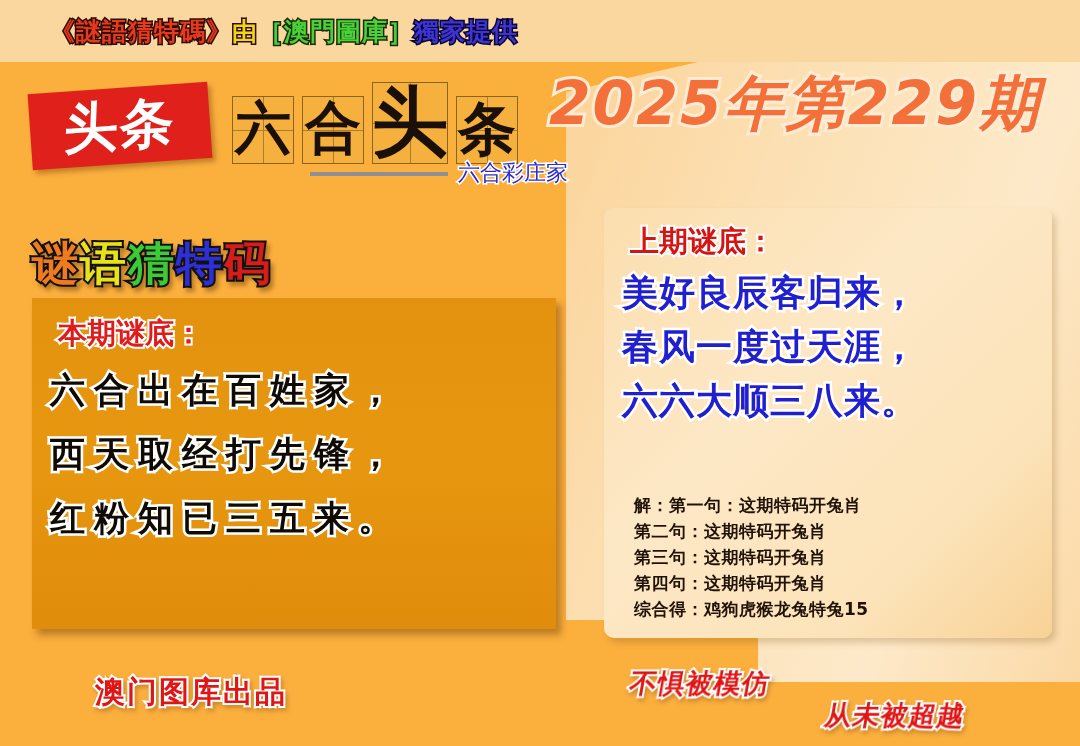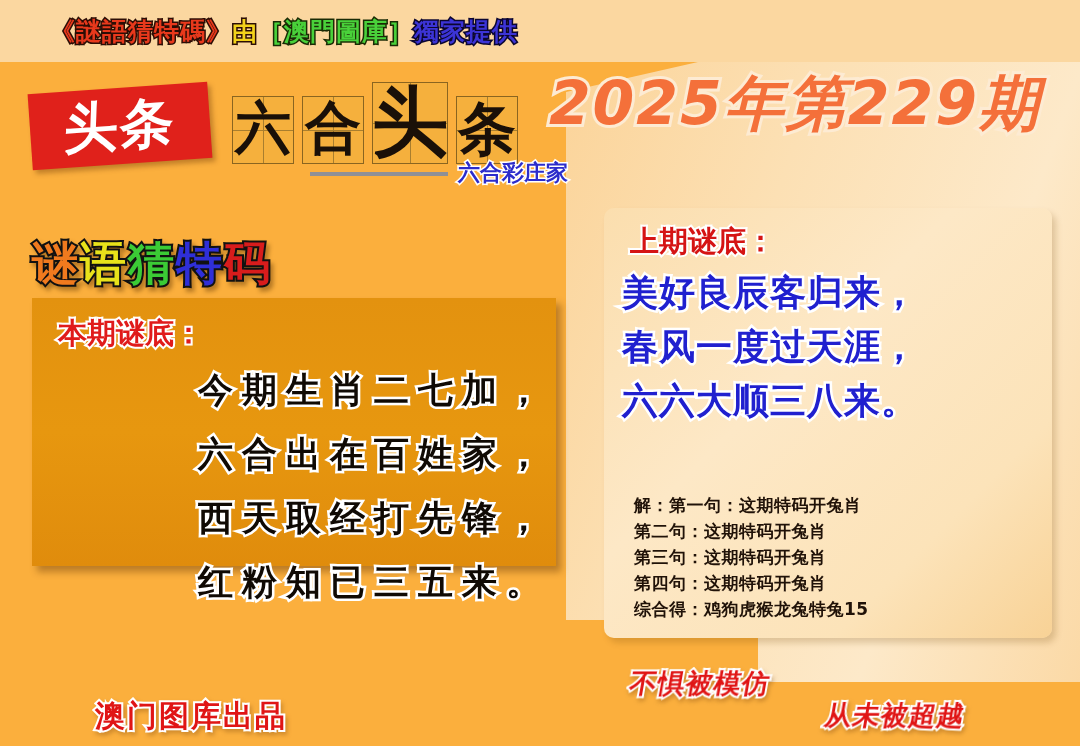--- a/index.html
+++ b/index.html
@@ -79,21 +79,21 @@
 
   
   .subline { position:absolute; left:310px; top:160px; width:270px; height:26px; }
   .subline .rule {
     position:absolute; left:0; top:12px; width:138px; height:4px;
     background:#8f9096;
   }
   .subline .txt {
     position:absolute; left:148px; top:-2px;
     font-family:"DejaVu Sans", sans-serif;
-    font-size:22px; font-weight:bold; color:#2C2CCB;
+    font-size:22px; font-weight:normal; color:#2C2CCB;
     -webkit-text-stroke:3px #fff; paint-order:stroke fill;
     white-space:nowrap;
   }
 
   
   .year-title {
     position:absolute; left:545px; top:64px; width:500px;
     text-align:center;
     font-family:"DejaVu Sans", sans-serif;
     font-size:60px; font-weight:bold; letter-spacing:2px;
@@ -120,24 +120,23 @@
     white-space:nowrap;
     filter: drop-shadow(3px 4px 2px rgba(100,55,5,.45));
   }
   .rainbow span { -webkit-text-stroke:4px #111; paint-order:stroke fill; }
   .rb1{color:#F07A1E;} .rb2{color:#E8E21A;} .rb3{color:#3BCB35;}
   .rb4{color:#2F2FD8;} .rb5{color:#D81C1C;}
 
   
   .riddle-box {
     position:absolute; left:32px; top:298px;
-    width:524px; height:268px;
+    width:524px; height:331px;
     background:linear-gradient(180deg,#E3920F 0%,#E7970F 50%,#E08C0C 100%);
     box-shadow:5px 6px 7px rgba(95,50,5,.40);
-    text-align:right;
   }
   .riddle-label {
     position:absolute; left:26px; top:16px;
     font-family:"DejaVu Sans", sans-serif;
     font-size:29px; font-weight:bold; color:#E01B1B;
     -webkit-text-stroke:4px #fff; paint-order:stroke fill;
     white-space:nowrap;
   }
   .riddle-lines { position:absolute; left:18px; top:60px; width:500px; }
   .riddle-lines .ln {
@@ -183,21 +182,21 @@
 
   
   .slogan {
     position:absolute;
     font-family:"DejaVu Sans", sans-serif;
     font-weight:bold; color:#E01515;
     -webkit-text-stroke:4px #fff; paint-order:stroke fill;
     white-space:nowrap;
     filter: drop-shadow(2px 3px 2px rgba(110,55,5,.30));
   }
-  .sl-left { left:95px; top:672px; font-size:30px; letter-spacing:2px;margin-top:24px; }
+  .sl-left { left:95px; top:672px; font-size:30px; letter-spacing:2px; }
   .sl-m    { left:630px; top:666px; font-size:27px; letter-spacing:1px; transform:skewX(-10deg); }
   .sl-r    { left:825px; top:698px; font-size:27px; letter-spacing:1px; transform:skewX(-10deg); }
 </style>
 </head>
 <body>
 
 <div id="stage">
 
   <div class="bg-base"></div>
   <div class="bg-topband"></div>
@@ -234,21 +233,20 @@
 
   <div class="year-title">2025年第229期</div>
 
   <div class="rainbow">
     <span class="rb1">谜</span><span class="rb2">语</span><span class="rb3">猜</span><span class="rb4">特</span><span class="rb5">码</span>
   </div>
 
   <div class="riddle-box">
     <div class="riddle-label">本期谜底：</div>
     <div class="riddle-lines">
-      <div class="ln">今期生肖二七加，</div>
       <div class="ln">六合出在百姓家，</div>
       <div class="ln">西天取经打先锋，</div>
       <div class="ln">红粉知已三五来。</div>
     </div>
   </div>
 
   <div class="right-panel">
     <div class="rp-label">上期谜底：</div>
     <div class="rp-lines">
       <div class="ln">美好良辰客归来，</div>

